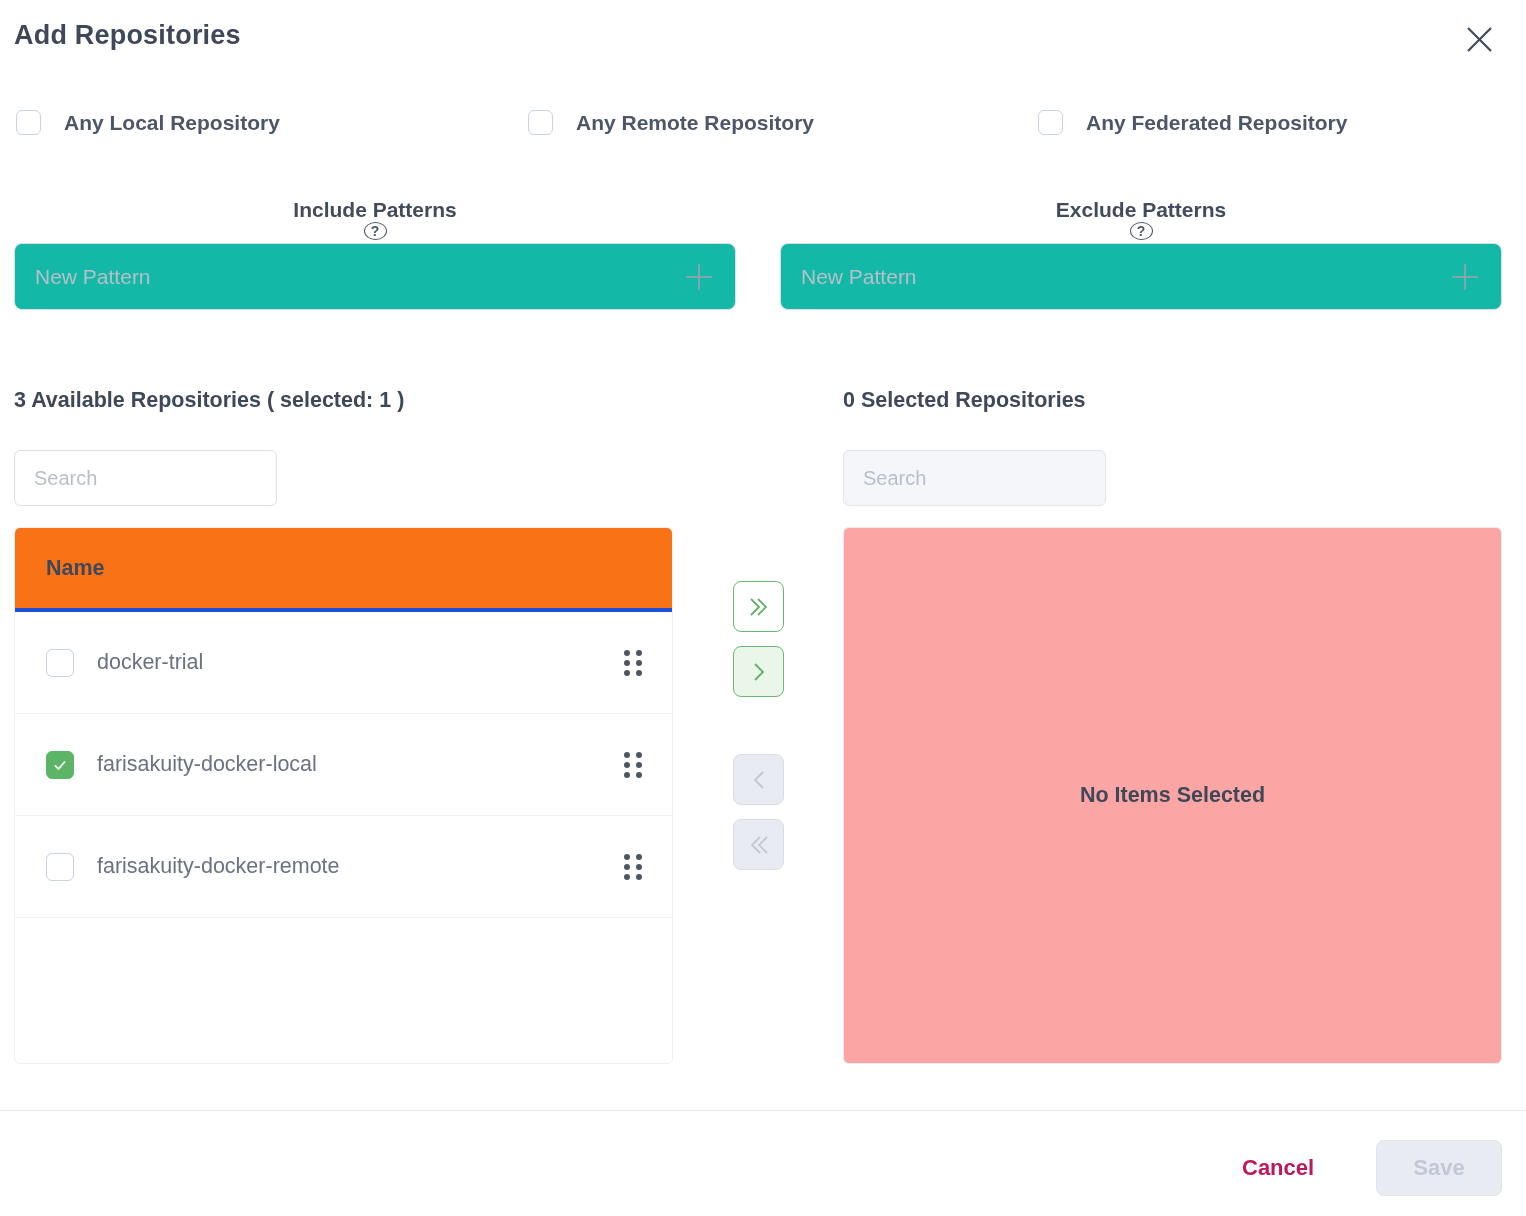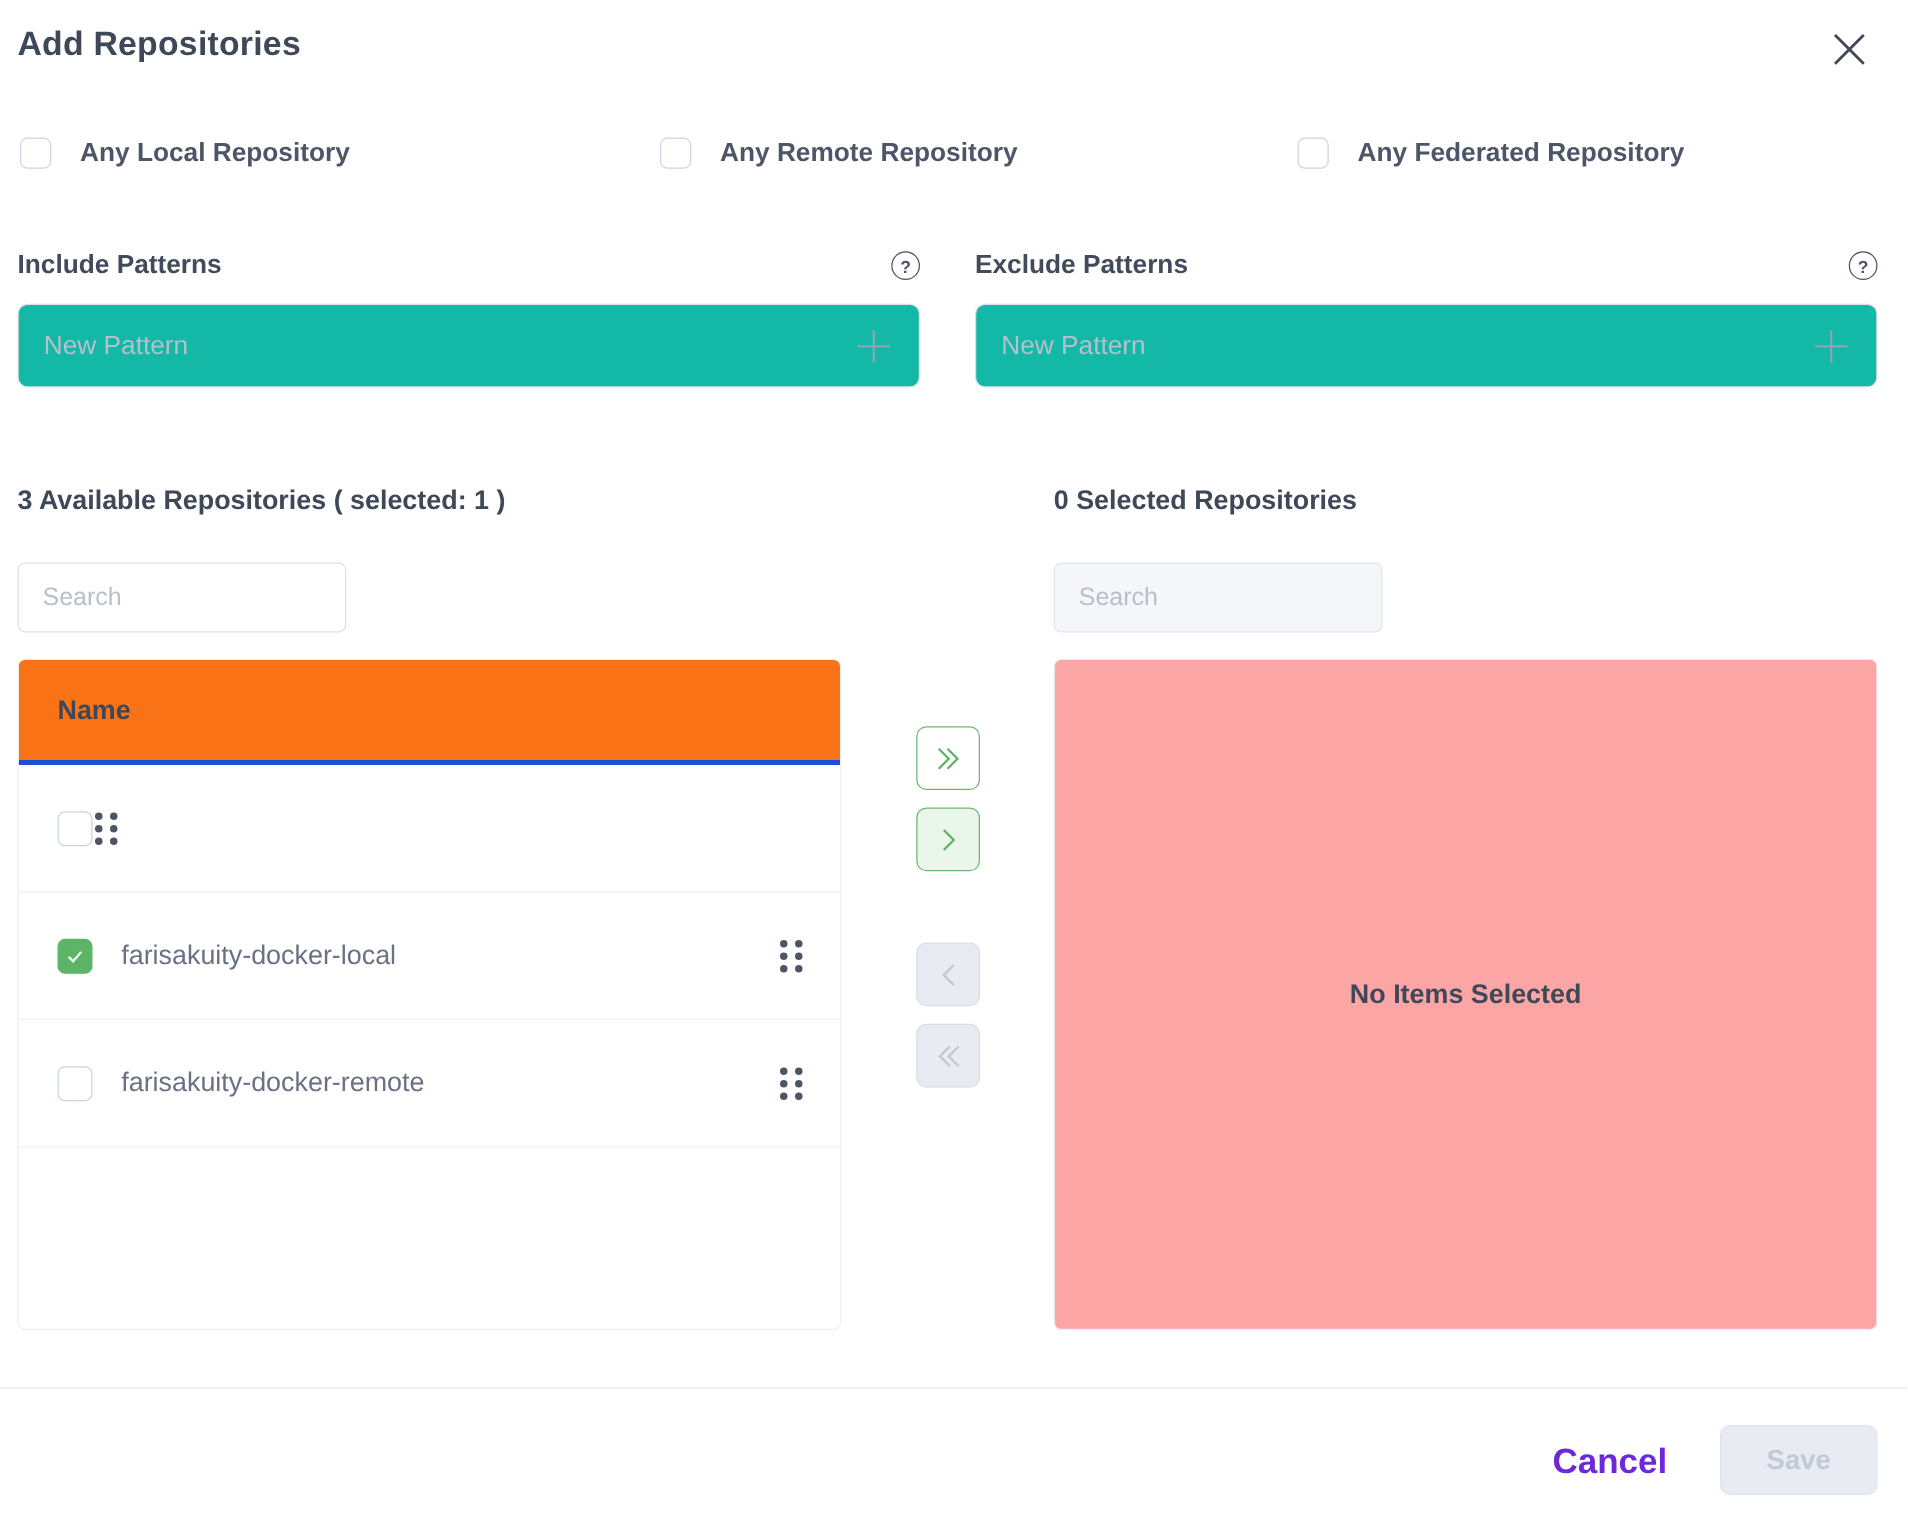--- a/index.html
+++ b/index.html
@@ -27,21 +27,21 @@
   
   .type-row { position: absolute; top: 110px; left: 0; width: 100%; height: 28px; }
   .type-item { position: absolute; display: flex; align-items: center; cursor: pointer; }
   .type-item .cb { width: 25px; height: 25px; border: 1px solid #c9d3e2; border-radius: 6px; background: #fff; }
   .type-item .lbl { margin-left: 23px; font-size: 21px; font-weight: 600; color: #4d5668; }
   .type-1 { left: 16px; justify-content: space-between; } .type-2 { left: 528px; } .type-3 { left: 1038px; }
 
   
   .pattern-col { position: absolute; top: 198px; width: 722px; }
   .pattern-col.left { left: 14px; } .pattern-col.right { left: 780px; }
-  .pattern-head { display: flex; justify-content: space-between; align-items: flex-end; height: 26px; }
+  .pattern-head { display: flex; justify-content: space-between; align-items: center; height: 26px; flex-direction: column; }
   .pattern-label { font-size: 21px; font-weight: 600; color: #414b5c; }
   .help-icon {
     width: 23px; height: 23px; border: 1.5px solid #4a5568; border-radius: 50%;
     display: flex; align-items: center; justify-content: center;
     font-size: 14px; font-weight: 700; color: #4a5568; cursor: pointer;
   }
   .pattern-input-wrap {
     margin-top: 19px; height: 67px; border: 1px solid #dbdfe6; border-radius: 8px;
     background: #14b8a6; display: flex; align-items: center; padding: 0 20px;
   }
@@ -105,21 +105,21 @@
     position: absolute; left: 843px; top: 527px; width: 659px; height: 537px;
     border: 1px solid #e8eaee; border-radius: 6px; background: #fca5a5;
     display: flex; align-items: center; justify-content: center;
   }
   .empty-text { font-size: 21.5px; font-weight: 700; color: #3f4859; }
 
   
   .footer-divider { position: absolute; left: 0; top: 1110px; width: 100%; height: 1px; background: #e8e9ec; }
   .cancel-btn {
     position: absolute; left: 1242px; top: 1153px; height: 30px;
-    font-size: 28px; font-weight: 700; color: #6d28d9; background: none; border: none;
+    font-size: 22px; font-weight: 700; color: #be185d; background: none; border: none;
     font-family: "Liberation Sans", sans-serif; cursor: pointer;
   }
   .save-btn {
     position: absolute; left: 1376px; top: 1140px; width: 126px; height: 56px;
     background: #e9ebf2; border: 1px solid #e2e4ec; border-radius: 8px;
     font-size: 22px; font-weight: 700; color: #c2c8d6;
     font-family: "Liberation Sans", sans-serif; cursor: default;
   }
 </style>
 </head>
@@ -188,20 +188,21 @@
   <input class="search-input left" type="text" placeholder="Search" style="">
   <input class="search-input right" type="text" placeholder="Search" style="">
 
   <div class="avail-table">
     <div class="table-header">Name</div>
 
     <div class="repo-row">
       <span class="cb">
         
       </span>
+      <span class="repo-name">docker-trial</span>
       <span class="drag-handle">
         <svg width="22" height="32" viewBox="0 0 22 32">
           <circle cx="5" cy="6" r="3" fill="#4d5565"></circle>
             <circle cx="17" cy="6" r="3" fill="#4d5565"></circle>
           <circle cx="5" cy="16" r="3" fill="#4d5565"></circle>
             <circle cx="17" cy="16" r="3" fill="#4d5565"></circle>
           <circle cx="5" cy="26" r="3" fill="#4d5565"></circle>
             <circle cx="17" cy="26" r="3" fill="#4d5565"></circle>
         </svg>
       </span>

